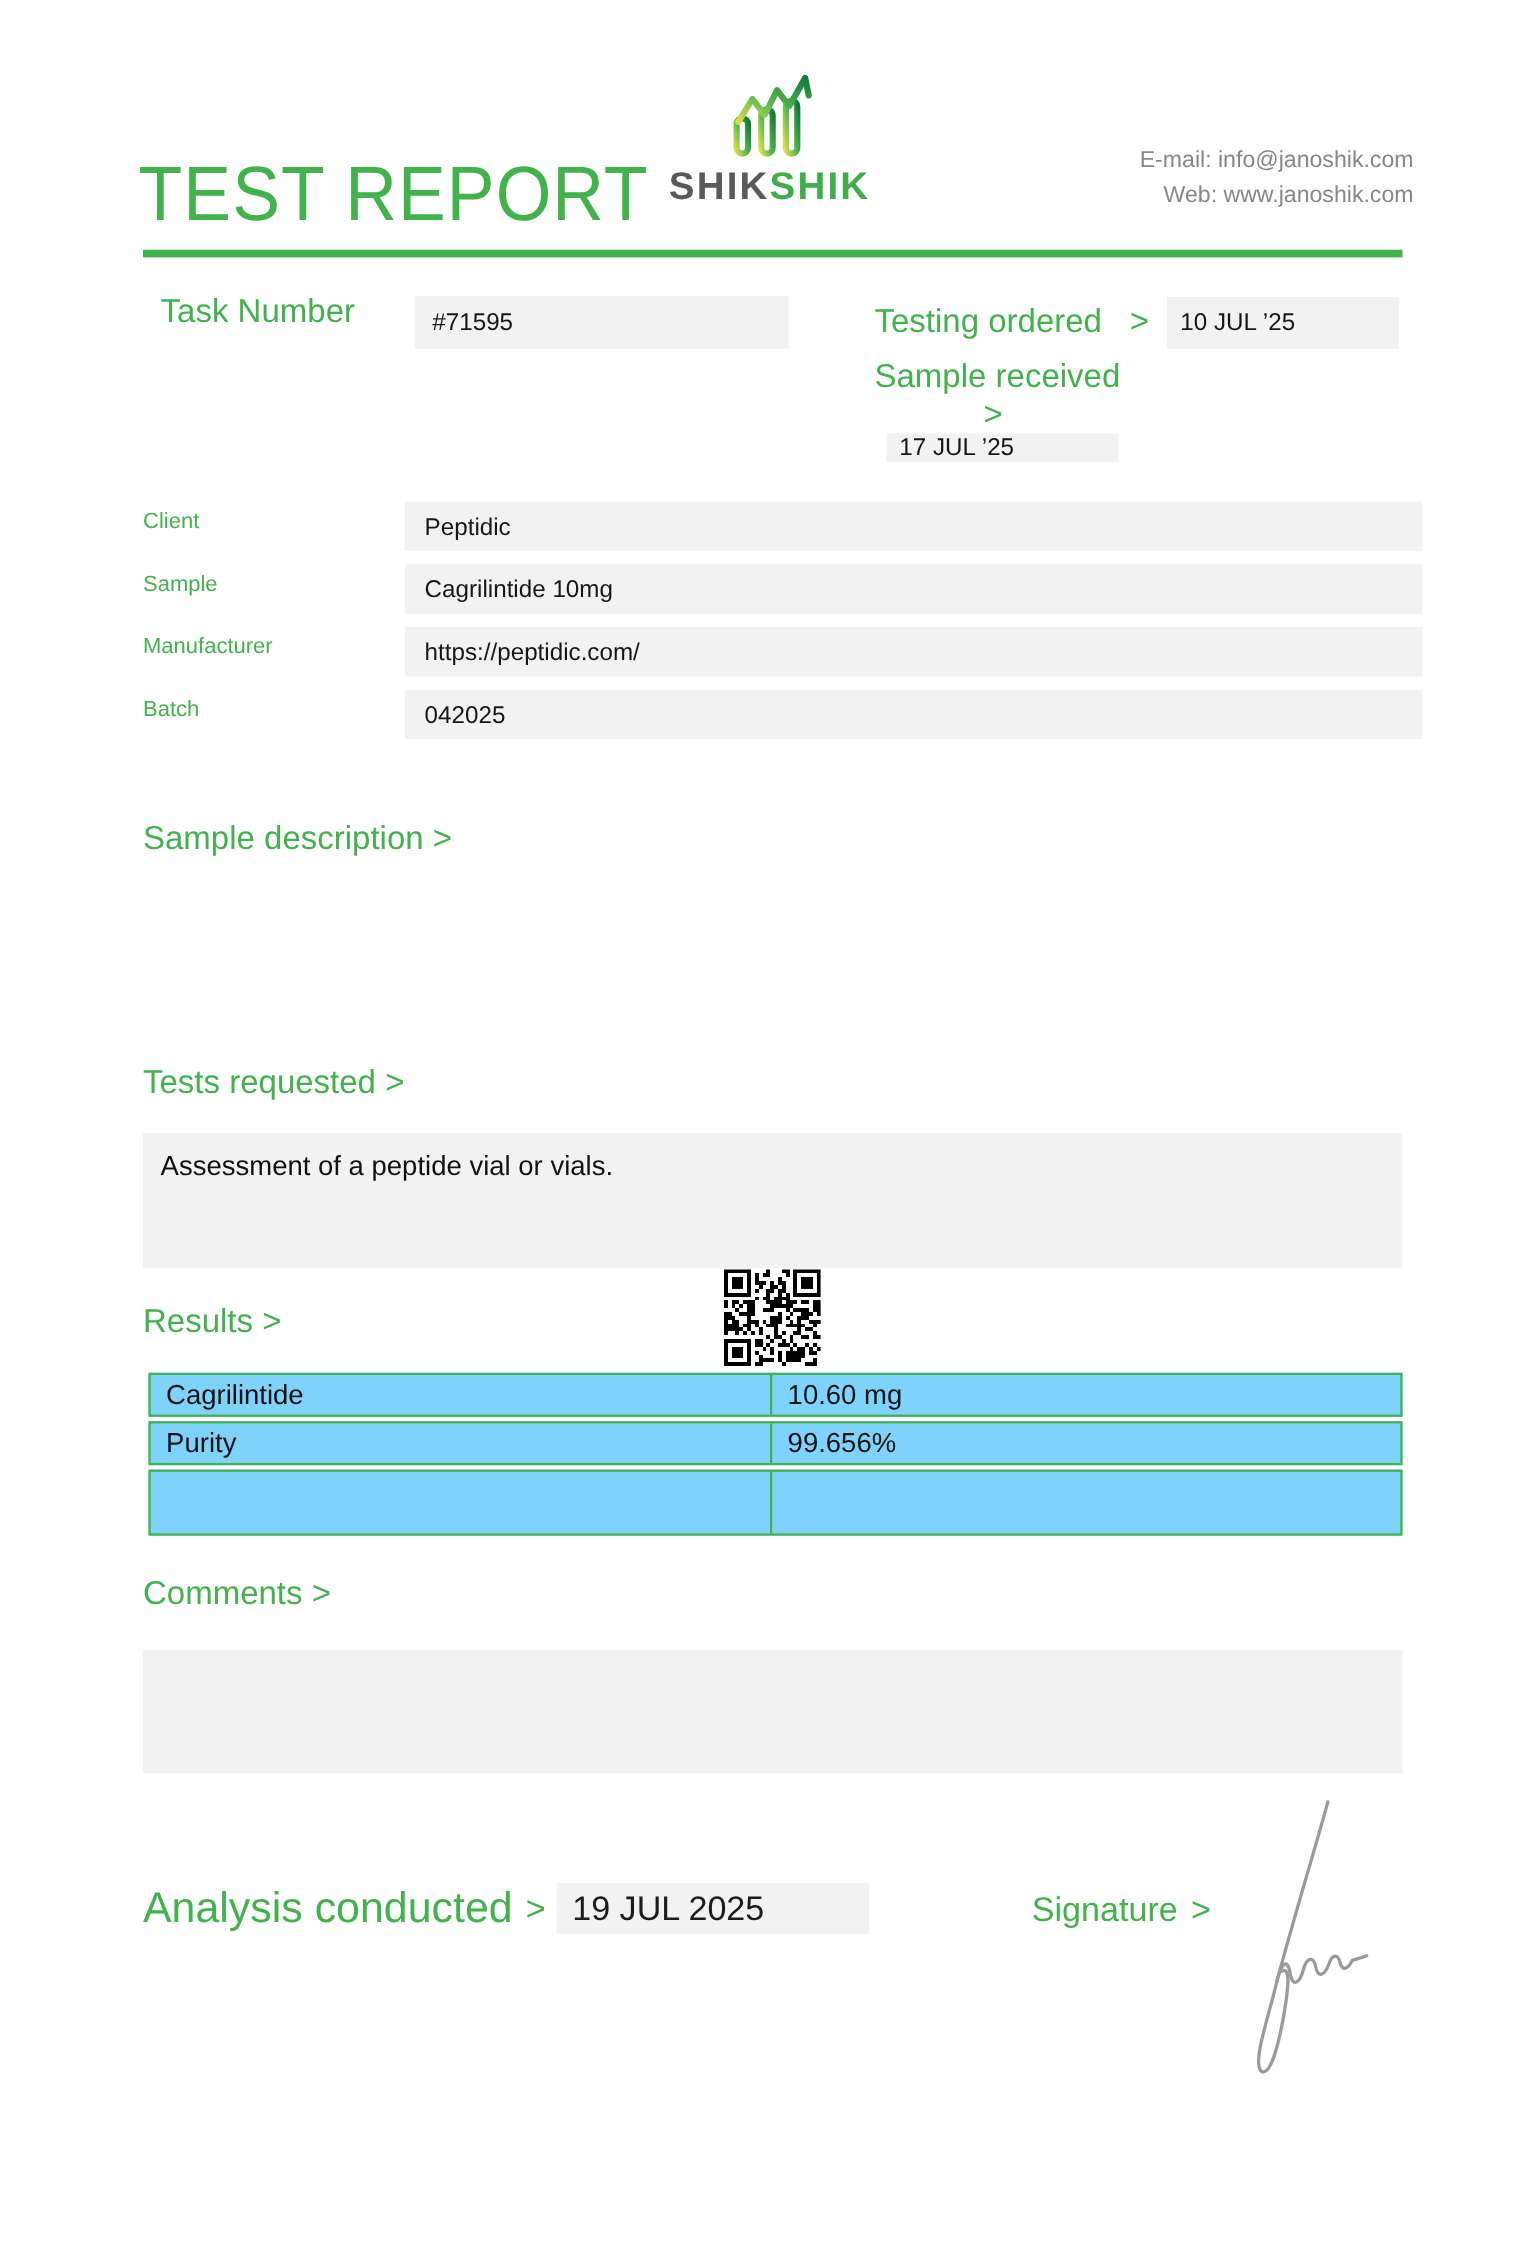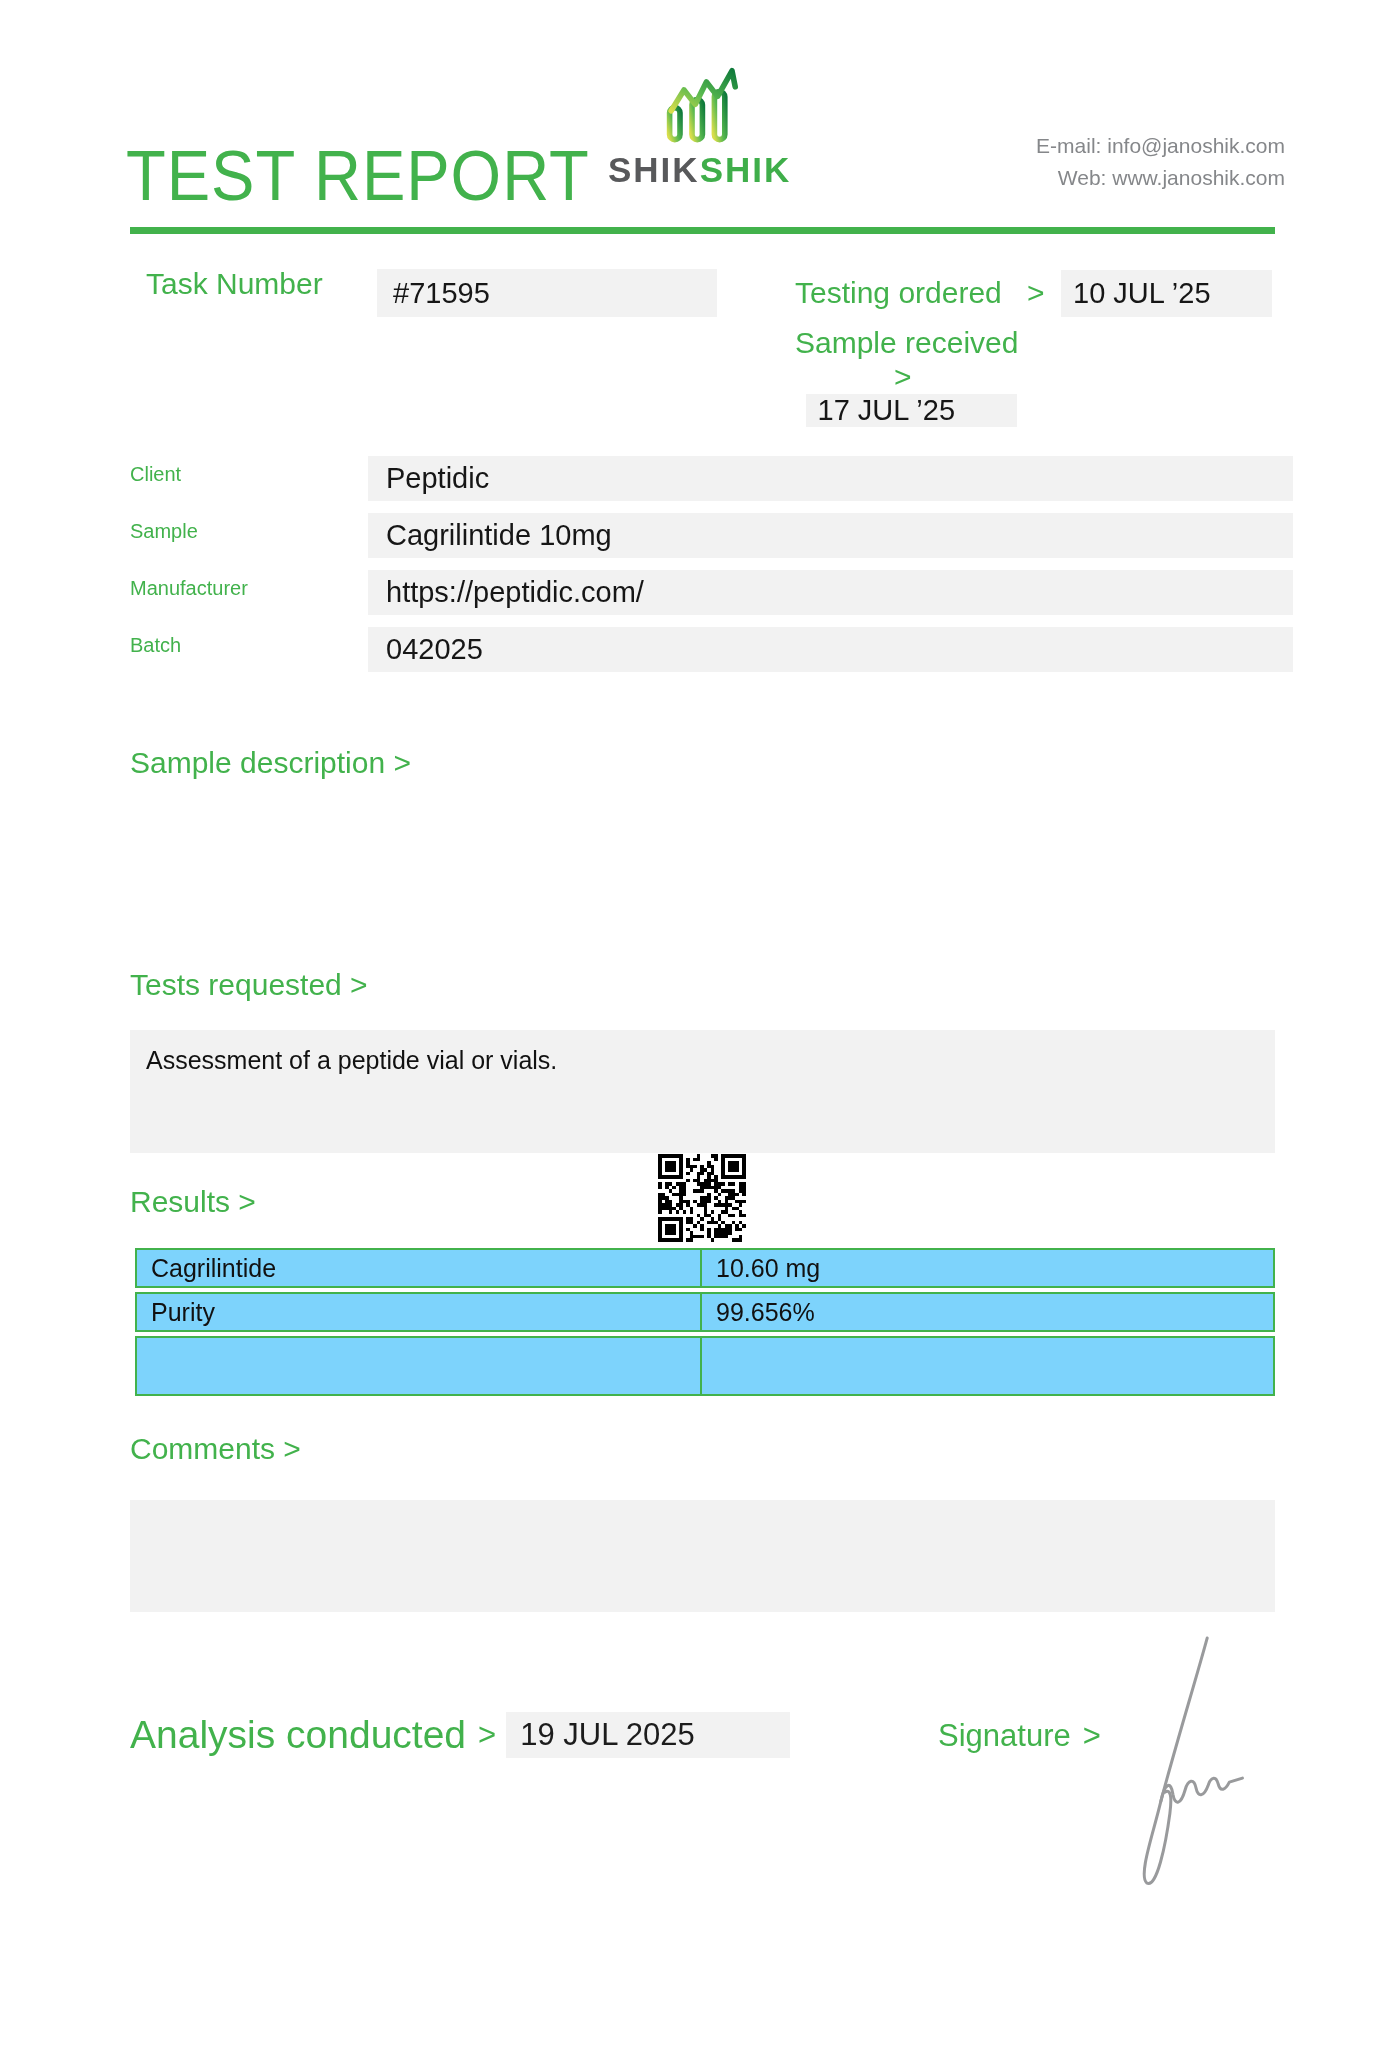--- a/index.html
+++ b/index.html
@@ -13,21 +13,21 @@
          font-weight:400;transform:scaleX(.93);transform-origin:left;}
   .logo{left:656px;top:66px;width:96px;height:80px;}
   .wordmark{left:608px;top:150px;width:200px;font-size:35px;font-weight:700;
             letter-spacing:2px;white-space:nowrap;}
   .wm-gray{color:#58595b;} .wm-green{color:#3fae4a;}
   .contact{right:103px;top:130px;text-align:right;color:#85878a;font-size:21px;line-height:32px;}
   .rule{left:130px;top:227px;width:1145px;height:7px;background:#42b24c;}
   
   .glabel{color:#42b24c;font-size:30px;white-space:nowrap;}
   .gbox{background:#f2f2f2;display:flex;align-items:center;}
-  .val{font-size:29px;color:#161616;}
+  .val{font-size:22px;color:#161616;}
   
   .task-label{left:130px;top:267px;margin-left:16px;}
   .task-box{left:377px;top:269px;width:324px;height:48px;padding-left:16px;}
   .date-row{display:flex;align-items:center;}
   .date-row .lbl{width:232px;}
   .date-row .arr{color:#42b24c;font-size:30px;width:34px;}
   .date-box{width:199px;height:47px;padding-left:12px;background:#f2f2f2;
             display:flex;align-items:center;}
   
   .info-label{left:130px;font-size:20px;}

